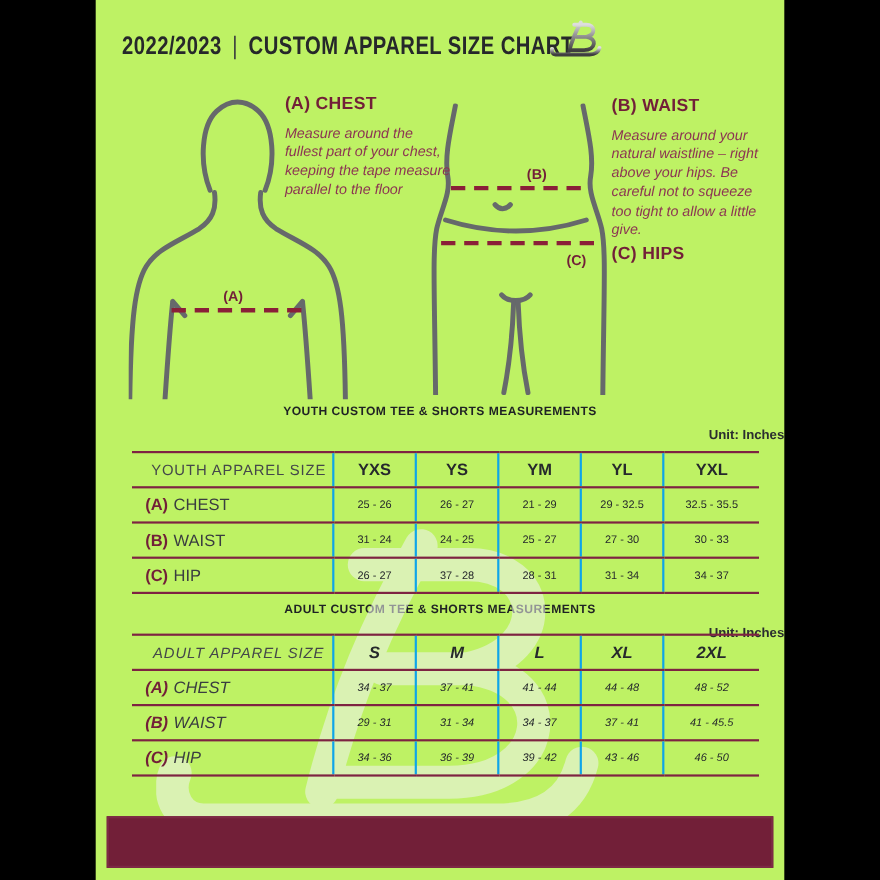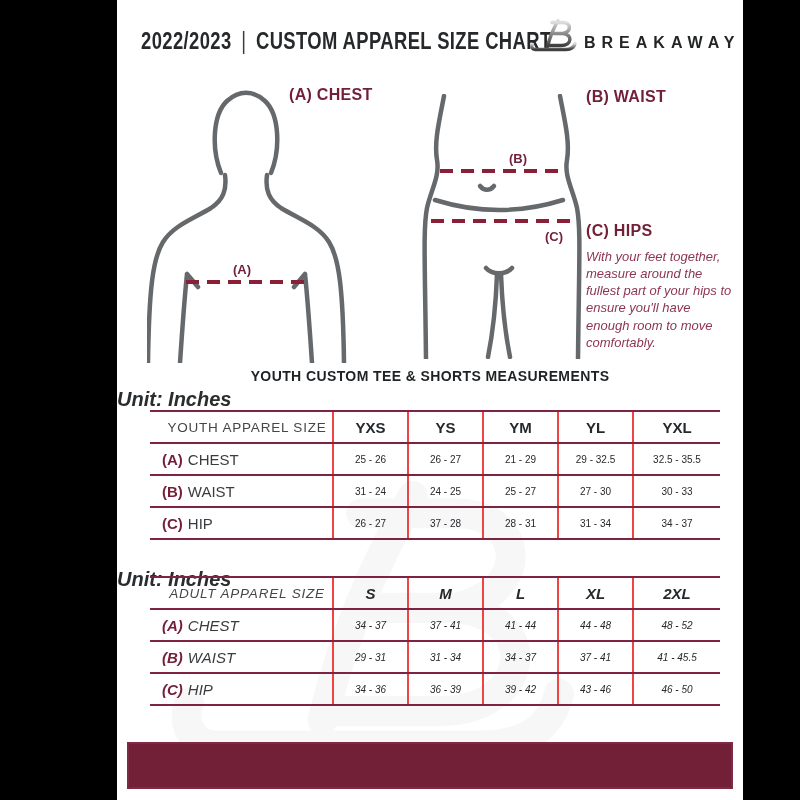--- a/index.html
+++ b/index.html
@@ -7,22 +7,21 @@
   body {
     background: #000;
     font-family: "Liberation Sans", sans-serif;
     position: relative;
     overflow: hidden;
   }
   .page {
     position: absolute;
     left: 87px; top: 0;
     width: 626px; height: 800px;
-    background: #ffffff;
-    margin-left: 30px;
+    background: #bef264;
   }
 
   
   .doc-title {
     position: absolute; left: 24px; top: 28px;
     font-weight: 700; font-size: 23px; color: #26282a;
     white-space: nowrap;
     transform: scaleX(0.80); transform-origin: 0 50%;
     letter-spacing: 0.5px;
   }
@@ -51,45 +50,45 @@
   .gh-a { left: 172px; top: 86px; }
   .gb-a { left: 172px; top: 112px; width: 152px; }
   .gh-b { left: 469px; top: 88px; }
   .gb-b { left: 469px; top: 114px; width: 142px; }
   .gh-c { left: 469px; top: 222px; }
   .gb-c { left: 469px; top: 248px; width: 148px; }
 
   
   .tbl-title {
     position: absolute; width: 100%; text-align: center;
-    font-weight: 700; font-size: 14px; letter-spacing: 0.4px;
+    font-weight: 700; font-size: 11px; letter-spacing: 0.4px;
     color: #1f2224;
   }
   .tbl-unit {
-    position: absolute; width: 100%; text-align: left;
-    font-style: italic; font-weight: 600; font-size: 20px;
+    position: absolute; width: 100%; text-align: right;
+    font-weight: 600; font-size: 12px;
     color: #2a2d2f;
   }
   .t1-title { top: 368px; }  .t1-unit { top: 388px; }
   .t2-title { top: 548px; }  .t2-unit { top: 568px; }
 
   
   .table-host { position: absolute; left: 33px; width: 570px; z-index: 2; }
   .th-youth { top: 410px; }
   .th-adult { top: 576px; font-style: italic; }
   table { border-collapse: collapse; table-layout: fixed; width: 570px; }
   col.c0 { width: 183px; }
   col.cv { width: 75px; }
   col.cl { width: 87px; }
   th, td {
     border-top: 2px solid #7e2342;
     border-bottom: 2px solid #7e2342;
     height: 32px; text-align: center; vertical-align: middle;
   }
-  th + th, td + td { border-left: 2px solid #ef4444; }
+  th + th, td + td { border-left: 2px solid #0ea5e9; }
   th.col-label {
     text-align: center; padding-left: 12px;
     font-weight: 400; font-size: 13.5px; letter-spacing: 0.8px;
     color: #44474a;
   }
   th.col-size { font-weight: 700; font-size: 15px; color: #26292c; }
   td.row-head {
     text-align: left; padding-left: 12px;
     font-size: 15px; color: #3a3d40;
   }
@@ -125,21 +124,20 @@
         <stop offset="1" stop-color="#3f3f3f"></stop>
       </linearGradient>
     </defs>
     <g fill="none" stroke="url(#metal)" stroke-width="7" stroke-linecap="round">
       <path d="M56,6 C47,22 40,38 35,58"></path>
       <path d="M44,10 H66 C82,10 84,28 66,32 H48 M66,32 C86,34 84,56 62,56 H36"></path>
       <path d="M10,64 H72 C82,64 88,60 90,52 M10,64 C5,64 2,59 4,54"></path>
     </g>
   </svg>
 
-  <div class="brand-name">BREAKAWAY</div>
 
   <svg class="watermark" width="430" height="336" viewBox="0 0 100 78">
     <g fill="none" stroke="#f1f2f4" stroke-width="7" stroke-linecap="round">
       <path d="M56,6 C47,22 40,38 35,58"></path>
       <path d="M44,10 H66 C82,10 84,28 66,32 H48 M66,32 C86,34 84,56 62,56 H36"></path>
       <path d="M10,64 H72 C82,64 88,60 90,52 M10,64 C5,64 2,59 4,54"></path>
     </g>
   </svg>
 
   <svg class="fig fig-a" width="200" height="285" viewBox="0 0 200 285">
@@ -164,25 +162,26 @@
       <path d="M83,180 C82,208 79,238 74,263"></path>
       <path d="M87,180 C88,208 91,238 96,263"></path>
     </g>
     <path d="M26,77 H152" stroke="#8a1f38" stroke-width="4" stroke-dasharray="13 8" fill="none"></path>
     <path d="M17,127 H158" stroke="#8a1f38" stroke-width="4" stroke-dasharray="13 8" fill="none"></path>
     <text x="104" y="69" text-anchor="middle" font-size="13" font-weight="bold" fill="#721f38">(B)</text>
     <text x="140" y="147" text-anchor="middle" font-size="13" font-weight="bold" fill="#721f38">(C)</text>
   </svg>
 
   <div class="guide-head gh-a">(A) CHEST</div>
+  <div class="guide-body gb-a">Measure around the fullest part of your chest, keeping the tape measure parallel to the floor</div>
 
   <div class="guide-head gh-b">(B) WAIST</div>
+  <div class="guide-body gb-b">Measure around your natural waistline – right above your hips. Be careful not to squeeze too tight to allow a little give.</div>
 
   <div class="guide-head gh-c">(C) HIPS</div>
-  <div class="guide-body gb-c">With your feet together, measure around the fullest part of your hips to ensure you'll have enough room to move comfortably.</div>
 
   <div class="tbl-title t1-title">YOUTH CUSTOM TEE &amp; SHORTS MEASUREMENTS</div>
   <div class="tbl-unit t1-unit">Unit: Inches</div>
   <div class="table-host th-youth">
       <table>
         <colgroup>
           <col class="c0">
           <col class="cv">
           <col class="cv">
           <col class="cv">
@@ -221,20 +220,21 @@
             <td class="val">26 - 27</td>
             <td class="val">37 - 28</td>
             <td class="val">28 - 31</td>
             <td class="val">31 - 34</td>
             <td class="val">34 - 37</td>
           </tr>
         </tbody>
       </table>
     </div>
 
+  <div class="tbl-title t2-title">ADULT CUSTOM TEE &amp; SHORTS MEASUREMENTS</div>
   <div class="tbl-unit t2-unit">Unit: Inches</div>
   <div class="table-host th-adult">
       <table>
         <colgroup>
           <col class="c0">
           <col class="cv">
           <col class="cv">
           <col class="cv">
           <col class="cv">
           <col class="cl">

